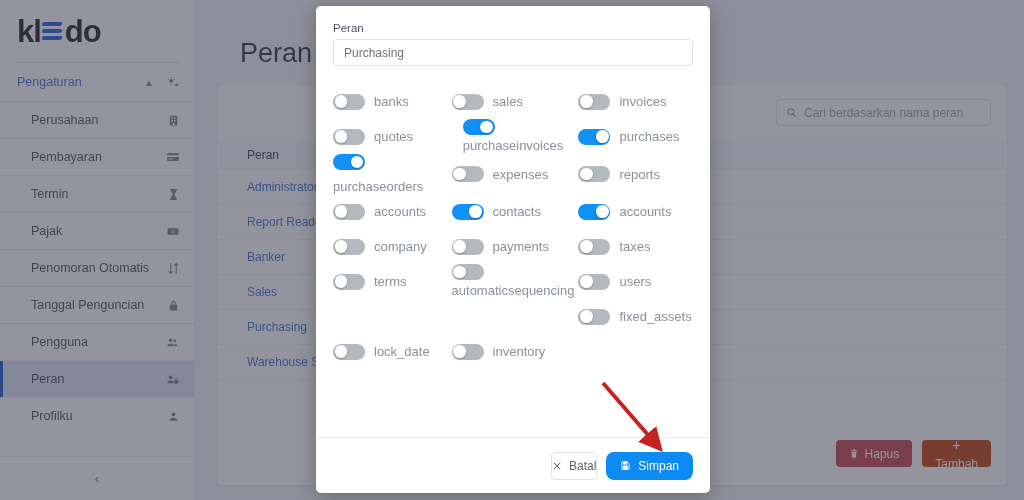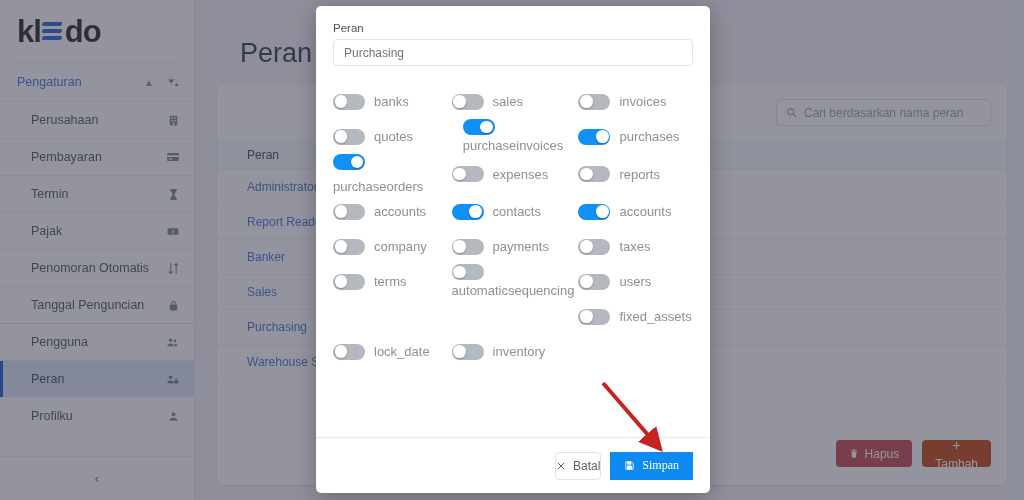--- a/index.html
+++ b/index.html
@@ -176,23 +176,23 @@
     height: 56px; border-top: 1px solid #e9ebef;
     display: flex; align-items: center; justify-content: flex-end;
     gap: 9px; padding: 0 17px;
   }
   .btn-ghost {
     height: 28px; border: 1px solid #dfe2e7; border-radius: 4px;
     background: #fff; color: #5a5f68; font-size: 12px;
     display: inline-flex; align-items: center; gap: 7px; padding: 0 0;
   }
   .btn-save {
-    height: 28px; border-radius: 0; background: #0d8bf2; color: #fff;
+    height: 28px; border-radius: 8px; background: #0d8bf2; color: #fff;
     font-size: 12px; display: inline-flex; align-items: center;
-    gap: 7px; padding: 0 14px; border: none; font-family: Liberation Serif, serif;
+    gap: 7px; padding: 0 14px; border: none;
   }
 
   .arrow-layer { position: absolute; inset: 0; pointer-events: none; }
   .ico svg, .inline-ico svg { display: block; }
 </style>
 </head>
 <body>
 
 <div id="app">
 

